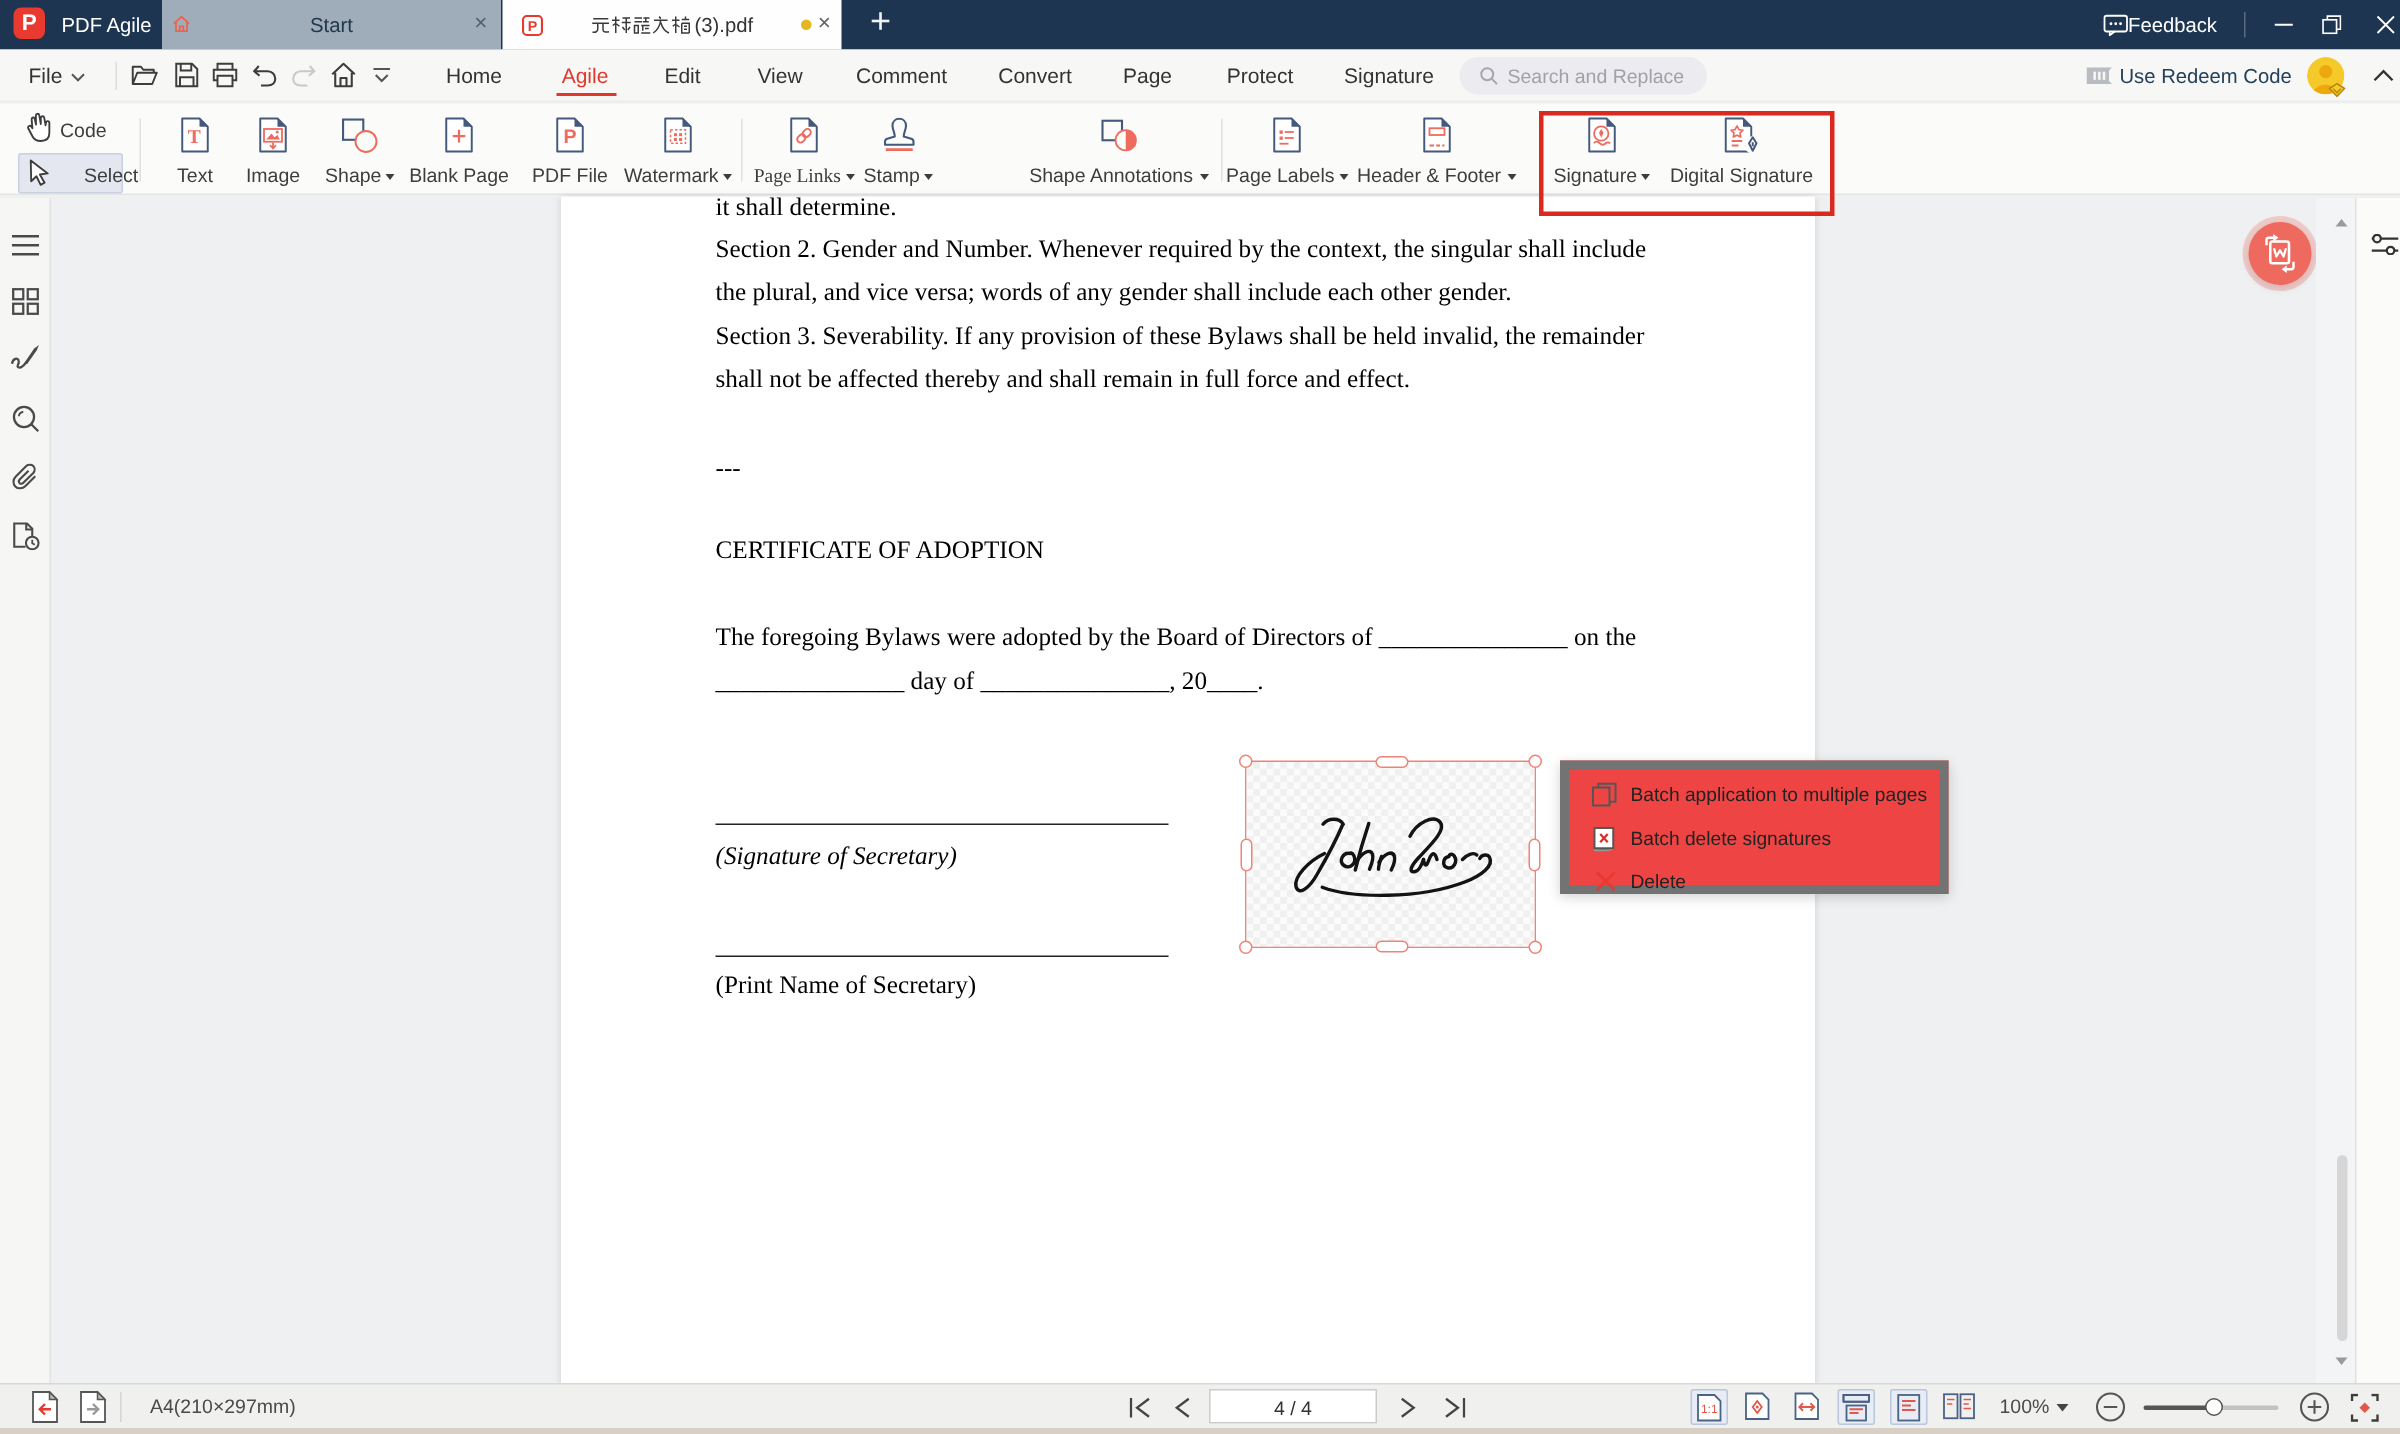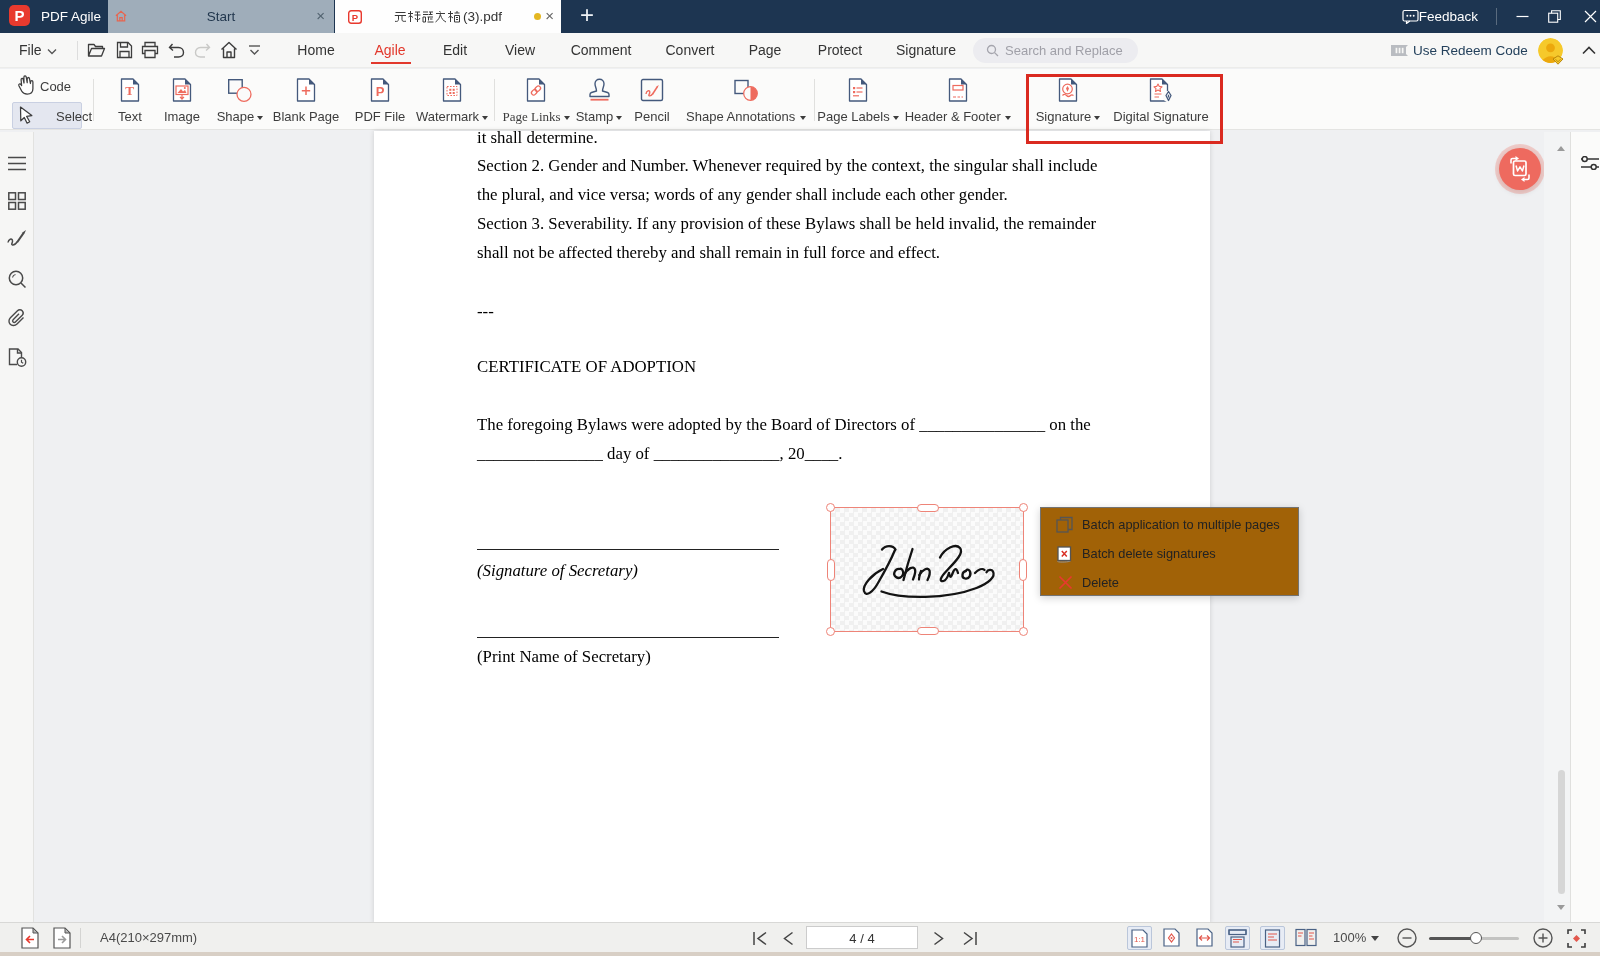--- a/index.html
+++ b/index.html
@@ -61,21 +61,21 @@
 #selbox { position:absolute; left:456px; top:376px; width:194px; height:125px; border:1px solid #ee8478; }
 #selbox .checker { position:absolute; left:0; top:0; width:100%; height:100%;
   background-image: conic-gradient(#ececec 25%, #fafafa 0 50%, #ececec 0 75%, #fafafa 0);
   background-size:9px 9px; opacity:.8; }
 .handle { position:absolute; background:#fff; border:1px solid #ee8478; }
 .hc { width:9px; height:9px; border-radius:50%; }
 .hh { width:22px; height:8px; border-radius:4px; }
 .hv { width:8px; height:22px; border-radius:4px; }
 
 
-#ctxmenu { position:absolute; left:1040px; top:375px; width:259px; height:89px; background:#a16207; box-shadow:0 2px 8px rgba(0,0,0,.18); border:1px solid #737373; }
+#ctxmenu { position:absolute; left:1040px; top:375px; width:259px; height:89px; background:#ef4444; box-shadow:0 2px 8px rgba(0,0,0,.18); border:6px solid #737373; }
 .ctxrow { position:absolute; left:0; width:259px; height:29px; }
 .ctxrow .ci { position:absolute; left:14px; top:5px; }
 .ctxrow .ct { position:absolute; left:41px; top:0; line-height:29px; font-size:12.8px; color:#222; white-space:nowrap; }
 
 
 #floatbtn { position:absolute; left:1499px; top:16px; width:42px; height:42px; border-radius:50%; background:#ee6a5f; box-shadow:0 0 0 4px rgba(238,106,95,.28), 0 2px 6px rgba(0,0,0,.15); }
 
 
 #scrollup { position:absolute; left:1557px; top:14px; width:0; height:0; border-left:4.5px solid transparent; border-right:4.5px solid transparent; border-bottom:5px solid #9a9a9a; }
 #scrolldn { position:absolute; left:1557px; top:773px; width:0; height:0; border-left:4.5px solid transparent; border-right:4.5px solid transparent; border-top:5px solid #9a9a9a; }
@@ -300,28 +300,20 @@
         </g>
       </svg>
       <span class="lb">Page Links<span class="dar"></span></span>
     </div>
     <div class="tbtn" style="left: 529px; width: 140px;">
       <svg class="ic" width="25" height="24" viewBox="0 0 25 24">
         <path d="M9.5 13 C9.5 10 8 8.5 8 5.8 C8 3 10 1.2 12.5 1.2 C15 1.2 17 3 17 5.8 C17 8.5 15.5 10 15.5 13 L20.5 14.5 C21.5 14.8 22 15.5 22 16.5 V18.5 H3 V16.5 C3 15.5 3.5 14.8 4.5 14.5 Z" fill="none" stroke="#44597c" stroke-width="1.4" stroke-linejoin="round"></path>
         <path d="M3.5 21.7 H21.5" stroke="#ee6b5e" stroke-width="1.8"></path>
       </svg>
       <span class="lb">Stamp<span class="dar"></span></span>
-    </div>
-    <div class="tbtn" style="left: 582px; width: 140px;">
-      <svg class="ic" width="24" height="24" viewBox="0 0 24 24">
-        <rect x="1.5" y="1.5" width="21" height="21" rx="1.5" fill="none" stroke="#44597c" stroke-width="1.4"></rect>
-        <path d="M6 16 C6.5 12.5 9.5 12 9.8 14 C10 16 7.8 17.3 9.3 17.8 C10.8 18.3 12 16.8 13 15.5" fill="none" stroke="#ee6b5e" stroke-width="1.4"></path>
-        <path d="M13.3 16.5 L17.8 9.5 L18.8 7 L16.5 8.6 L12 15.6 Z" fill="#ee6b5e"></path>
-      </svg>
-      <span class="lb">Pencil</span>
     </div>
     <div class="tbtn" style="left: 676px; width: 140px;">
       <svg class="ic" width="30" height="24" viewBox="0 0 30 24">
         <rect x="4" y="2.5" width="13" height="13" fill="none" stroke="#44597c" stroke-width="1.4"></rect>
         <circle cx="19.5" cy="15.5" r="6.8" fill="#fbfbfa" stroke="#ee6b5e" stroke-width="1.2"></circle>
         <path d="M19.5 8.7 A6.8 6.8 0 0 1 19.5 22.3 Z" fill="#ee6b5e"></path>
       </svg>
       <span class="lb">Shape Annotations <span class="dar" style="margin-left:1px;"></span></span>
     </div>
     <div class="tbtn" style="left: 788px; width: 140px;">

